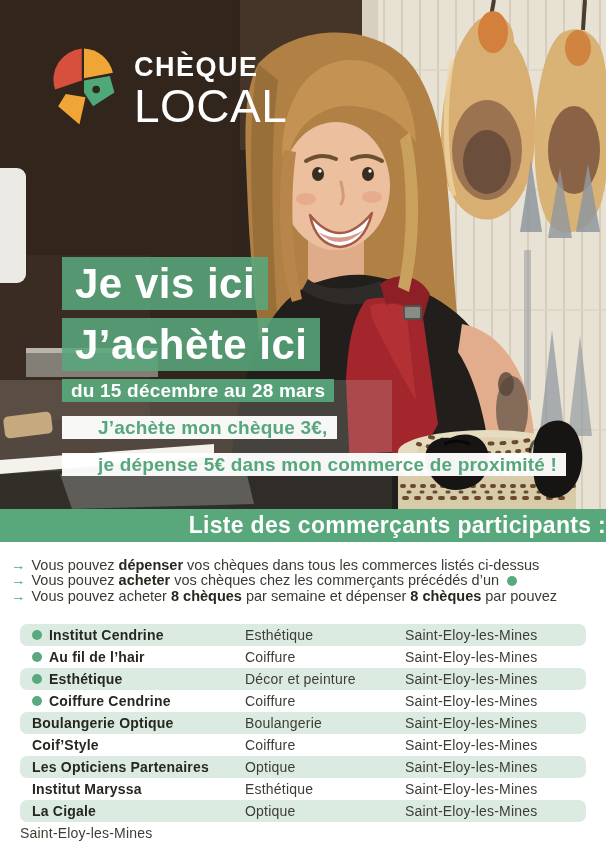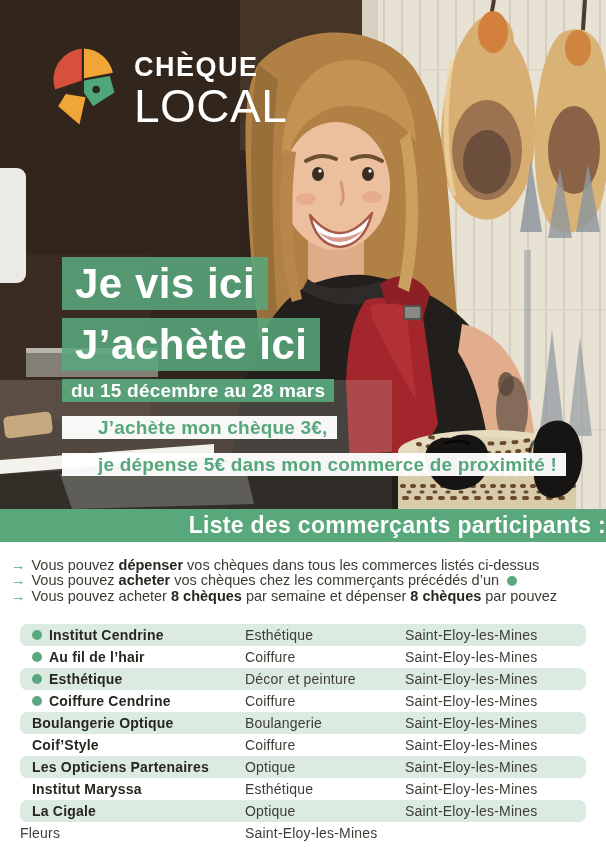--- a/index.html
+++ b/index.html
@@ -289,18 +289,17 @@
 
   <div class="row">
     <span class="name">
           <span>La Cigale</span>
         </span>
     <span class="cat">Optique</span>
     <span class="city">Saint-Eloy-les-Mines</span>
   </div>
 
   <div class="row">
-    <span class="cat">Fleurs</span>
     <span class="city">Saint-Eloy-les-Mines</span>
   </div>
 </div>
 
 </div>
 
 </body></html>

